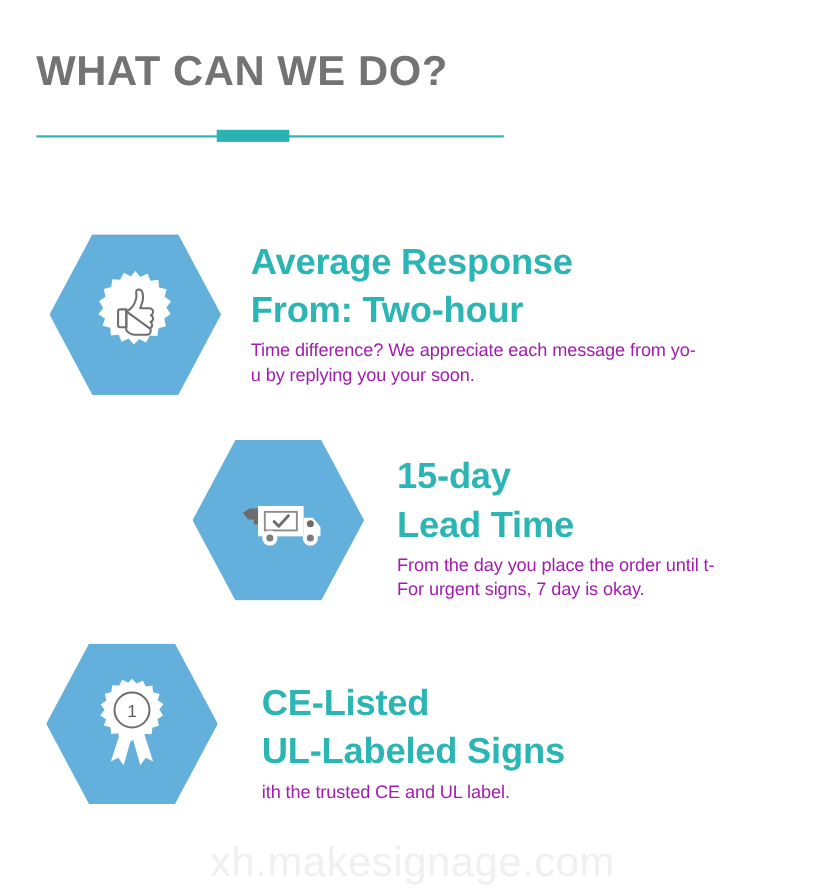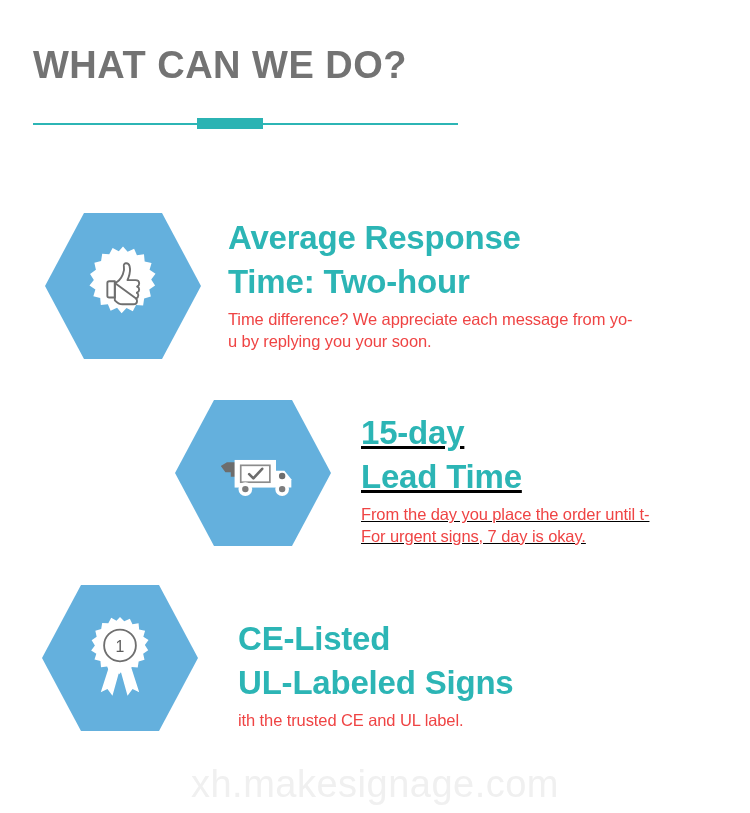--- a/index.html
+++ b/index.html
@@ -74,33 +74,33 @@
     display: flex;
     align-items: center;
     justify-content: center;
   }
   .hex svg { display: block; }
 
   .feature-text {
     padding-top: 4px;
   }
   .feature-1 .feature-text { margin-left: 27px; padding-top: 3px; }
-  .feature-2 .feature-text { margin-left: 30px; padding-top: 11px; text-decoration: underline; }
+  .feature-2 .feature-text { margin-left: 30px; padding-top: 11px; }
   .feature-3 .feature-text { margin-left: 40px; padding-top: 32px; }
 
   .feature-heading {
     color: #2cb5b5;
     font-weight: bold;
     font-size: 33px;
     line-height: 1.34;
     white-space: nowrap;
     letter-spacing: -0.2px;
   }
   .feature-body {
-    color: #ef4444;
+    color: #a21caf;
     font-size: 16.5px;
     line-height: 1.28;
     margin-top: 5px;
     letter-spacing: -0.1px;
   }
   .feature-body div { white-space: nowrap; }
 
   
   .watermark {
     position: absolute;
@@ -151,21 +151,21 @@
             <path d="M65.2 64.6 C65.9 65.3 66.3 66.2 66.3 67.3 C66.3 69.5 64.5 71.3 62 71.3
                      L49.5 71.3 C45.8 71.3 42.8 69.3 40.5 66.7 L40.5 46.5 Z"></path>
           </g>
         </g>
       </svg>
     </span>
   </div>
   <div class="feature-text">
     <div class="feature-heading">
       <div>Average Response</div>
-      <div>Time: Two-hour</div>
+      <div>From: Two-hour</div>
     </div>
     <div class="feature-body">
       <div>Time difference? We appreciate each message from yo-</div>
       <div>u by replying you your soon.</div>
     </div>
   </div>
 </div>
 
 <div class="feature feature-2">
   <div class="hex">

